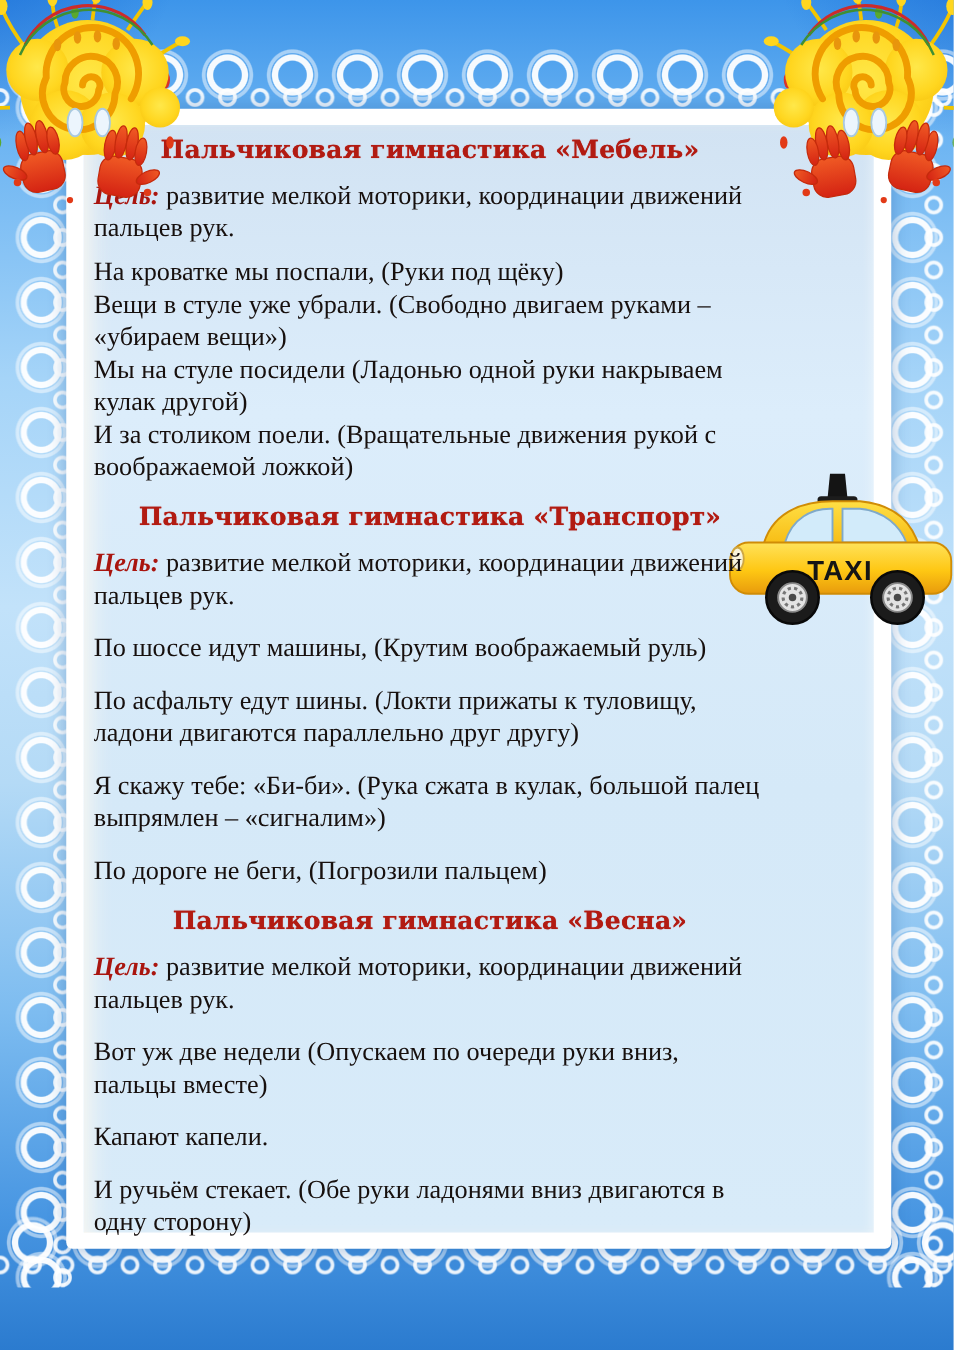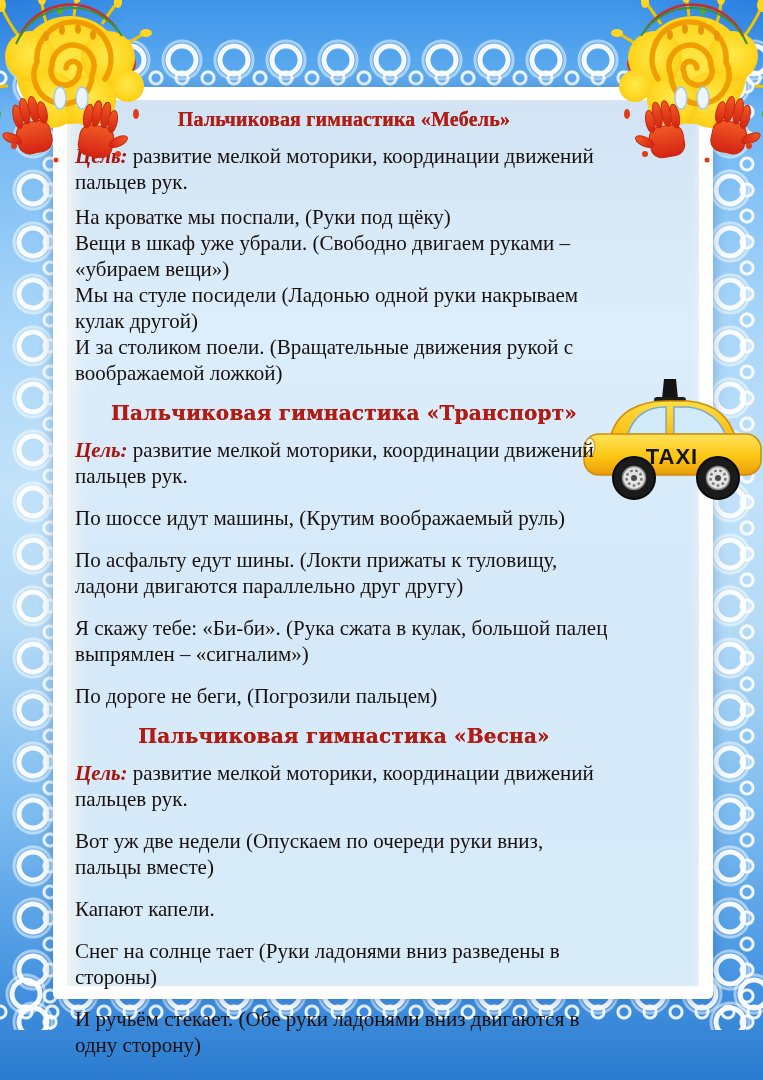--- a/index.html
+++ b/index.html
@@ -57,21 +57,21 @@
   .content{
     position:absolute;z-index:5;left:75px;top:102px;width:538px;
     font-size:21px;line-height:26px;color:#17100e;
   }
   h2.sec-heading{
     font-family:"DejaVu Serif",serif;font-weight:bold;
     font-size:20px;line-height:27px;color:#b21b12;
     text-align:center;margin:14px 0 10px;letter-spacing:.2px;
     text-shadow:0 0 .6px #b21b12;
   }
-  h2.first{margin-top:4px;font-family:Liberation Serif, serif;}
+  h2.first{margin-top:4px;}
   p{margin:0;}
   p.goal{margin:0 0 9px;}
   .goal-label{font-weight:bold;font-style:italic;color:#a9150f;}
   .verse-action{}
   .sec-mebel p.line{margin:0;}
   .sec-gap p.line{margin:16px 0 9px;}
   
   .splash{position:absolute;z-index:6;width:168px;height:182px;top:-6px;}
   .splash-left{left:-10px;}
   .splash-right{right:-10px;transform:scaleX(-1);}
@@ -90,40 +90,39 @@
 
 <div class="panel-frame"></div>
 <div class="panel-inner"></div>
 
 <div class="content">
 
   <section class="sec-mebel">
     <h2 class="sec-heading first">Пальчиковая гимнастика «Мебель»</h2>
     <p class="goal"><span class="goal-label">Цель:</span><span class="goal-text"> развитие мелкой моторики,  координации движений пальцев рук.</span></p>
     <p class="line"><span class="verse-text">На кроватке мы поспали, </span><span class="verse-action">(Руки под щёку)</span></p>
-    <p class="line"><span class="verse-text">Вещи в шкаф уже убрали. </span><span class="verse-action">(Свободно двигаем руками – «убираем вещи»)</span></p>
+    <p class="line"><span class="verse-text">Вещи в стуле уже убрали. </span><span class="verse-action">(Свободно двигаем руками – «убираем вещи»)</span></p>
     <p class="line"><span class="verse-text">Мы на стуле посидели </span><span class="verse-action">(Ладонью одной руки накрываем кулак другой)</span></p>
     <p class="line"><span class="verse-text">И за столиком поели. </span><span class="verse-action">(Вращательные движения рукой с воображаемой ложкой)</span></p>
   </section>
 
   <section class="sec-gap">
     <h2 class="sec-heading">Пальчиковая гимнастика «Транспорт»</h2>
     <p class="goal"><span class="goal-label">Цель:</span><span class="goal-text"> развитие мелкой моторики,  координации движений пальцев рук.</span></p>
     <p class="line"><span class="verse-text">По шоссе идут машины, </span><span class="verse-action">(Крутим воображаемый руль)</span></p>
     <p class="line"><span class="verse-text">По асфальту едут шины. </span><span class="verse-action">(Локти прижаты к туловищу, ладони двигаются параллельно друг другу)</span></p>
     <p class="line"><span class="verse-text">Я скажу тебе: «Би-би». </span><span class="verse-action">(Рука сжата в кулак, большой палец выпрямлен – «сигналим»)</span></p>
     <p class="line"><span class="verse-text">По дороге не беги, </span><span class="verse-action">(Погрозили пальцем)</span></p>
   </section>
 
   <section class="sec-gap">
     <h2 class="sec-heading">Пальчиковая гимнастика «Весна»</h2>
     <p class="goal"><span class="goal-label">Цель:</span><span class="goal-text"> развитие мелкой моторики,  координации движений пальцев рук.</span></p>
     <p class="line"><span class="verse-text">Вот уж две недели </span><span class="verse-action">(Опускаем по очереди руки вниз, пальцы вместе)</span></p>
     <p class="line"><span class="verse-text">Капают капели.</span><span class="verse-action"></span></p>
-    <p class="line"><span class="verse-text">Снег на солнце тает </span><span class="verse-action">(Руки ладонями вниз разведены в стороны)</span></p>
     <p class="line"><span class="verse-text">И ручьём стекает. </span><span class="verse-action">(Обе руки ладонями вниз двигаются в одну сторону)</span></p>
   </section>
 </div>
 
 <div class="splash splash-left">
   <svg width="168" height="182" viewBox="0 0 168 182" xmlns="http://www.w3.org/2000/svg">
     <defs>
       <linearGradient id="handGrad" x1="0" y1="0" x2="0" y2="1">
         <stop offset="0" stop-color="#f05a24"></stop>
           <stop offset="1" stop-color="#d42313"></stop>

